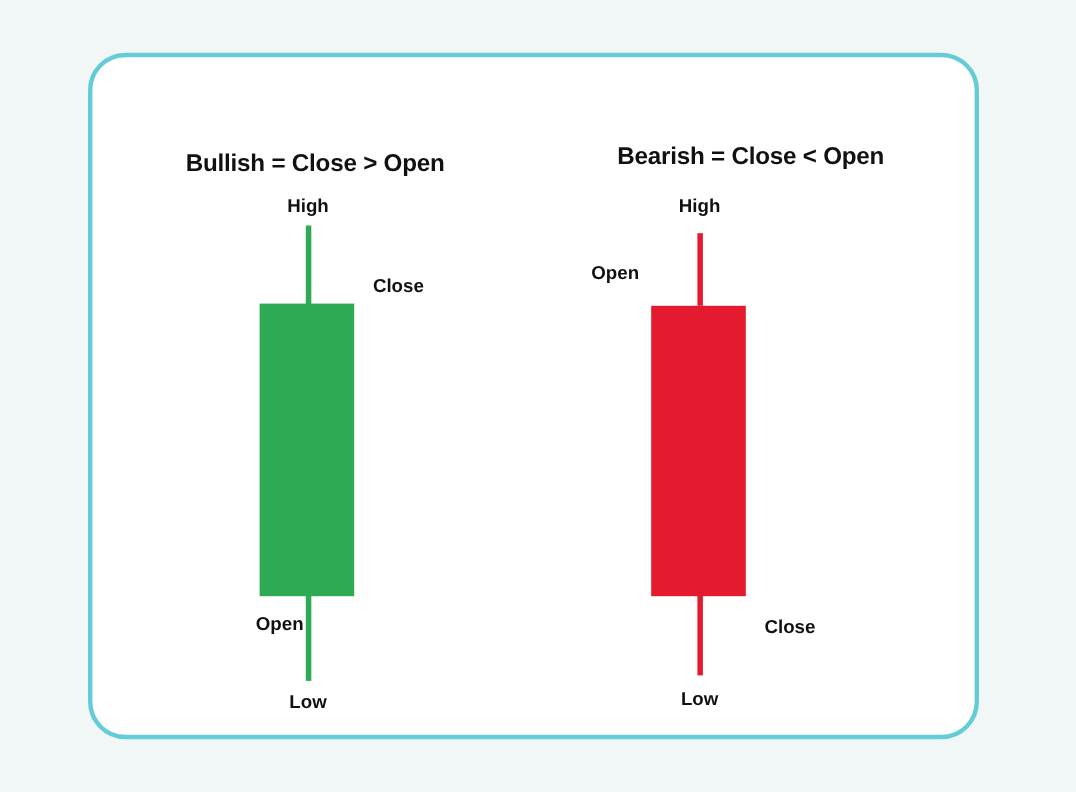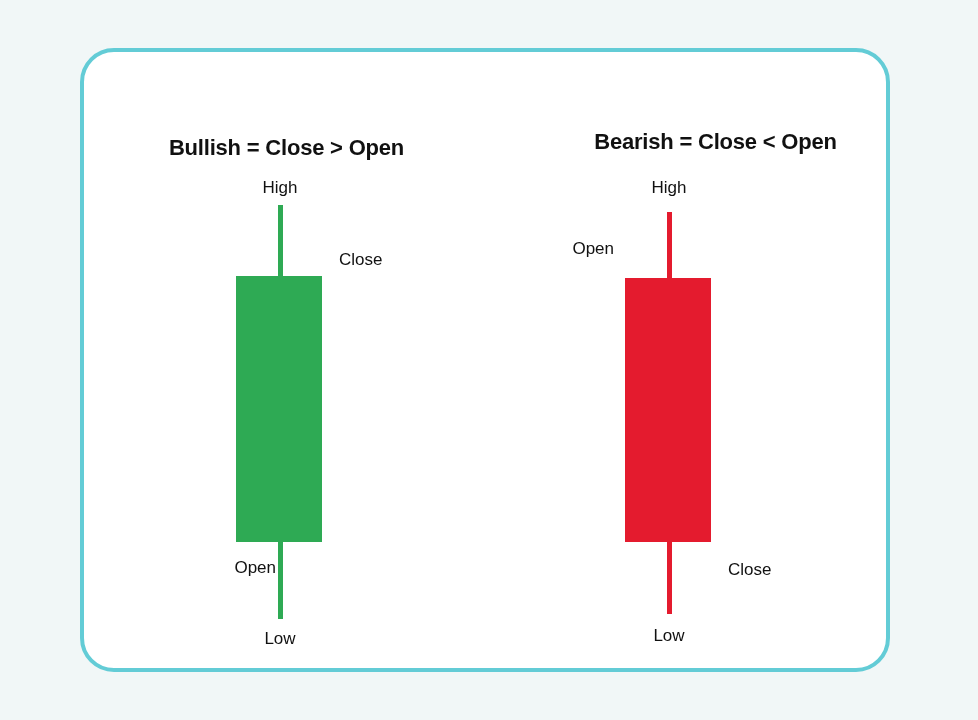--- a/index.html
+++ b/index.html
@@ -33,21 +33,21 @@
     border-radius: 34px;
   }
 
   
   .panel {
     position: absolute;
     top: 0;
     height: 100%;
   }
   .panel-bullish { left: 0px;   width: 405px; }
-  .panel-bearish { left: 429px; width: 405px; }
+  .panel-bearish { left: 396px; width: 405px; }
 
   .panel-title {
     position: absolute;
     width: 100%;
     text-align: center;
     font-size: 22px;
     font-weight: bold;
     color: #111111;
     letter-spacing: -0.2px;
     white-space: nowrap;
@@ -80,21 +80,21 @@
 
   
   .candle-bearish .wick-upper { top: 160px; height: 66px; background: #e41b2e; }
   .candle-bearish .body       { top: 226px; height: 264px; background: #e41b2e; }
   .candle-bearish .wick-lower { top: 489px; height: 73px; background: #e41b2e; }
 
   
   .point-label {
     position: absolute;
     font-size: 17px;
-    font-weight: normal;
+    font-weight: bold;
     color: #111111;
     white-space: nowrap;
     line-height: 1;
   }
   .lbl-center { text-align: center; transform: translateX(-50%); }
   .lbl-right  { text-align: center;  transform: translateX(-100%); }
 
   
   .candle-bullish .lbl-high  { left: 44px;  top: 127px; }
   .candle-bullish .lbl-close { left: 103px; top: 199px; }

